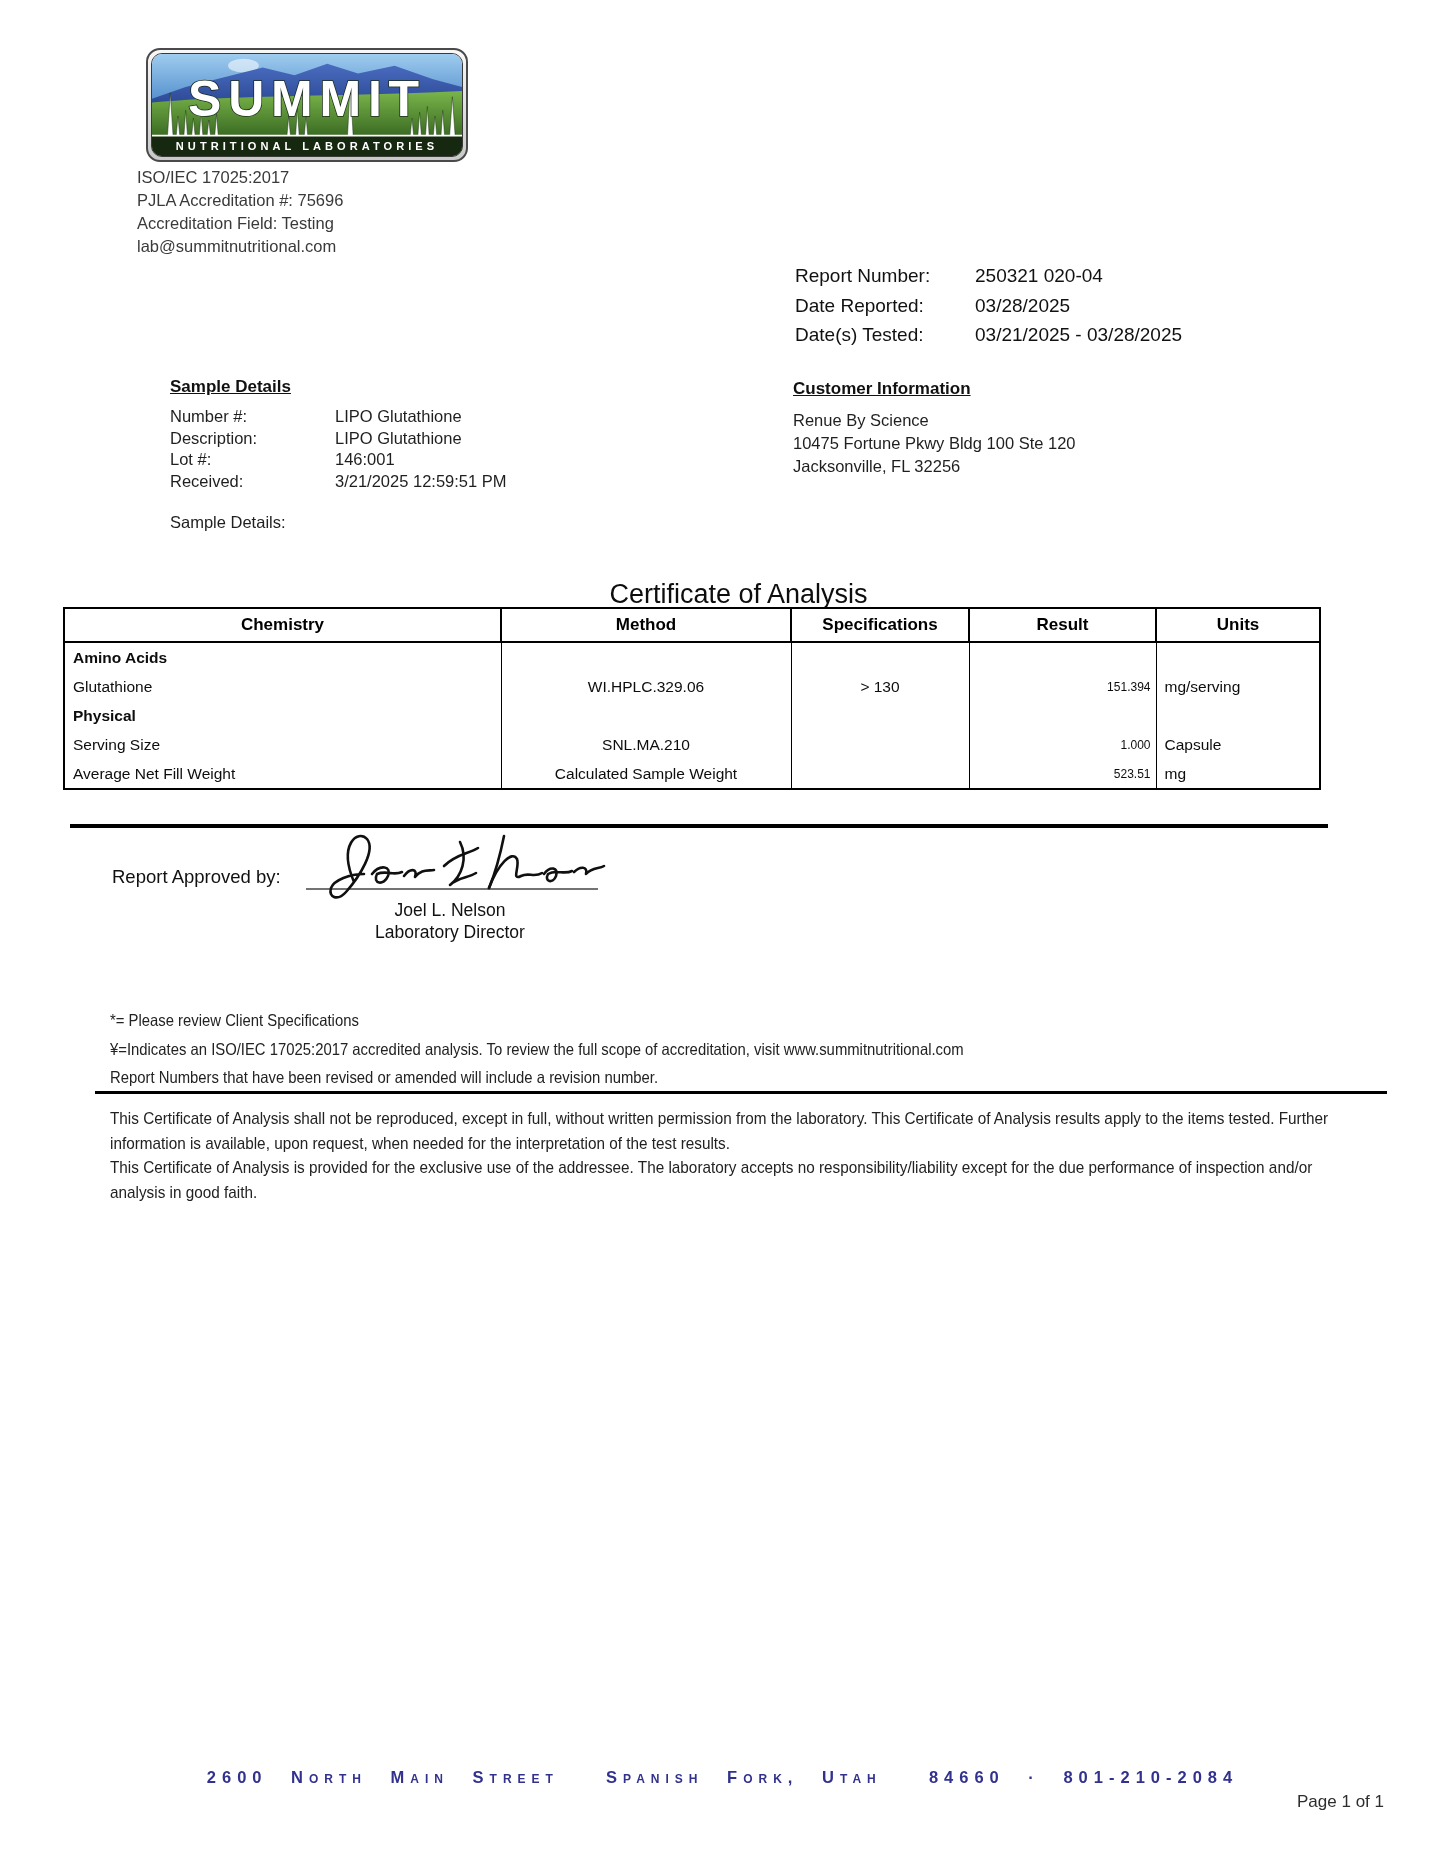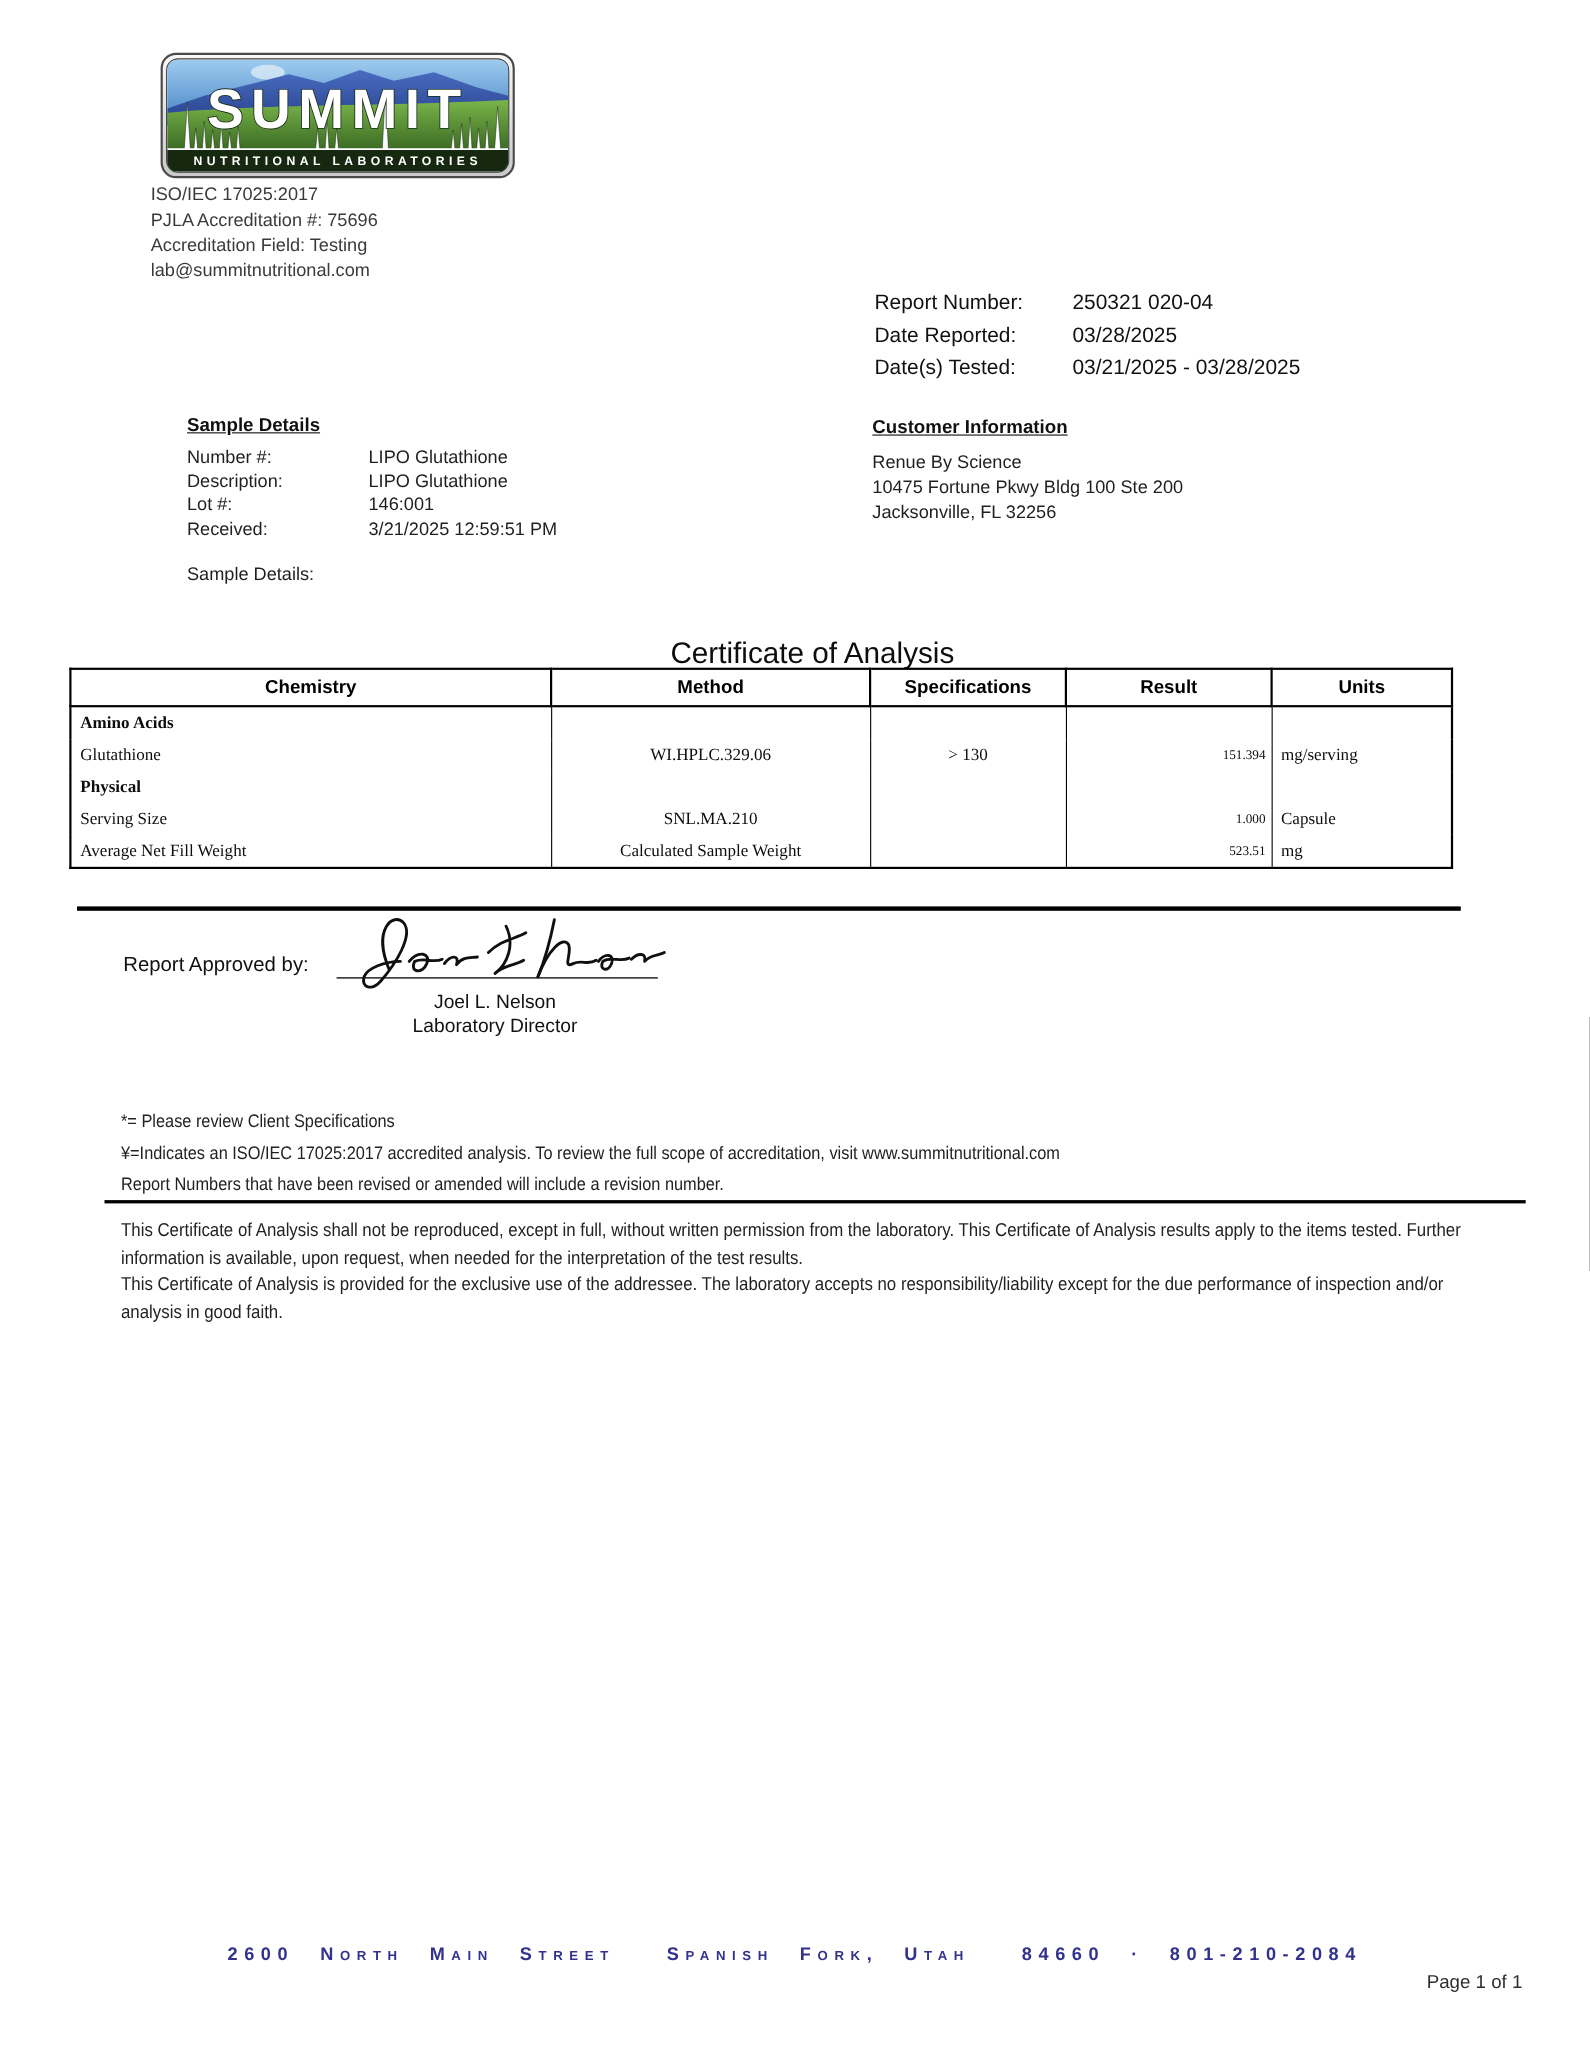--- a/index.html
+++ b/index.html
@@ -72,21 +72,21 @@
     border: 2.5px solid #000;
   }
   .coa-table th {
     border: 2px solid #000; border-bottom: 2.5px solid #000;
     font-size: 17px; font-weight: bold; padding: 3px 2px; height: 26px; color:#000;
   }
   .coa-table td {
     border-left: 1.5px solid #000; border-right: 1.5px solid #000;
     border-top: none; border-bottom: none;
     font-size: 15.5px; height: 29px; padding: 0 8px; color:#0d0d0d;
-    overflow: hidden; white-space: nowrap; font-family: Liberation Serif, serif;
+    overflow: hidden; white-space: nowrap;
   }
   .coa-table td.section { font-weight: bold; }
   .coa-table td.c-method, .coa-table td.c-spec { text-align: center; }
   .coa-table td.c-result { text-align: right; font-size: 12px; padding-right: 5px; }
   .coa-table td.c-units { text-align: left; }
 
   
   .thick-rule { position: absolute; left: 70px; top: 824px; width: 1258px; height: 3.5px; background: #000; }
   .mid-rule   { position: absolute; left: 95px; top: 1091px; width: 1292px; height: 2.5px; background: #000; }
 
@@ -203,21 +203,21 @@
       <span>146:001</span>
       <span>Received:</span>
       <span>3/21/2025 12:59:51 PM</span>
     </div>
   </div>
   <div class="sample-extra">Sample Details:</div>
 
   <div class="customer-block">
     <p class="block-heading">Customer Information</p>
     <div>Renue By Science</div>
-    <div>10475 Fortune Pkwy Bldg 100 Ste 200</div>
+    <div>10475 Fortune Pkwy Bldg 100 Ste 120</div>
     <div>Jacksonville, FL 32256</div>
   </div>
 
   <h1 class="coa-title">Certificate of Analysis</h1>
 
   <table class="coa-table">
     <colgroup>
       <col style="width:437px">
         <col style="width:290px">
         <col style="width:178px">

